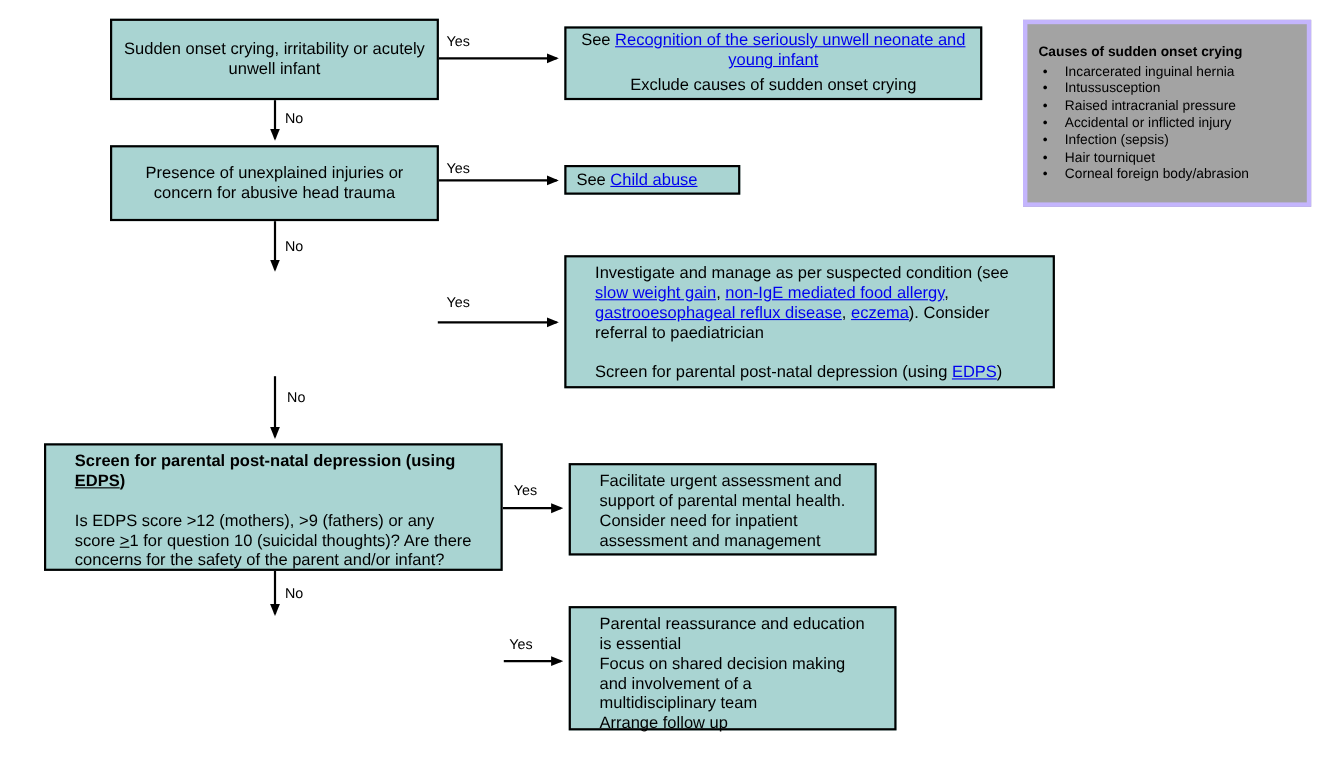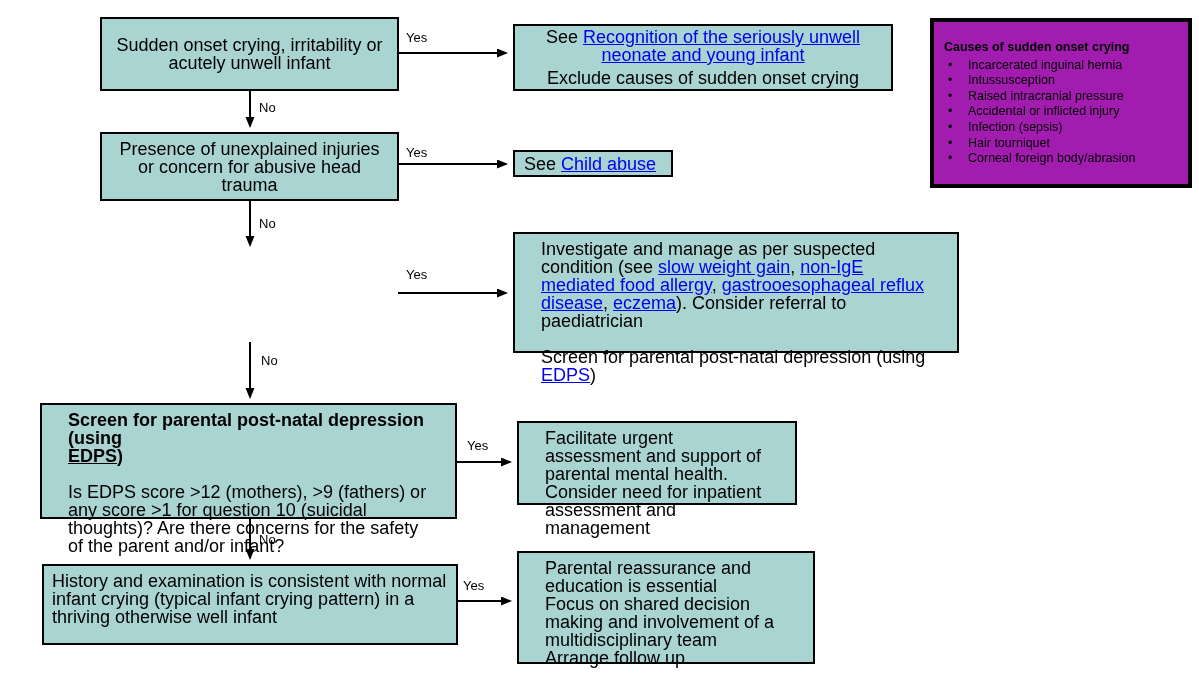--- a/index.html
+++ b/index.html
@@ -3,21 +3,21 @@
 <meta charset="utf-8">
 <style>
   html,body{margin:0;padding:0;background:#fff;}
   #canvas{
     position:relative;width:1199px;height:696px;background:#ffffff;
     font-family:"Liberation Sans",sans-serif;color:#000;overflow:hidden;
   }
   .node{
     position:absolute;box-sizing:border-box;
     background:#a9d4d2;border:2px solid #000;
-    font-size:18px;line-height:18px;
+    font-size:15px;line-height:18px;
   }
   .node.center{display:flex;flex-direction:column;justify-content:center;text-align:center;padding:2px 8px;}
   .node.left{padding:6px 26px;text-align:left;}
   .link{color:#0000ee;text-decoration:underline;cursor:pointer;}
   .flow-label{position:absolute;font-size:13px;line-height:14px;}
   #arrow-layer{position:absolute;left:0;top:0;pointer-events:none;}
   
   #box-start{left:100px;top:17px;width:299px;height:74px;}
   #box-recognition{left:513px;top:24px;width:380px;height:67px;justify-content:space-between;}
   #box-injuries{left:100px;top:132px;width:299px;height:69px;}
@@ -29,21 +29,21 @@
   #box-screen{left:40px;top:403px;width:417px;height:116px;}
   #box-screen .head{font-weight:bold;}
   #box-screen .body{margin-top:18px;}
   .u-black{text-decoration:underline;}
   #box-facilitate{left:517px;top:421px;width:280px;height:84px;}
   #box-normal{left:42px;top:564px;width:416px;height:81px;padding:6px 8px;}
   #box-reassurance{left:517px;top:551px;width:298px;height:113px;}
   
   #panel-causes{
     position:absolute;left:930px;top:18px;width:262px;height:170px;box-sizing:border-box;
-    background:#a21caf;border:4px solid #000000;font-size:12.5px;line-height:15.6px;
+    background:#a3a3a3;border:4px solid #c4b5fd;font-size:12.5px;line-height:15.6px;
     padding:18px 8px 0 10px;
   }
   #panel-causes .title{font-weight:bold;margin-bottom:2px;}
   .cause-row{display:flex;}
   .cause-row .bullet{width:20px;flex:0 0 20px;text-align:left;padding-left:4px;}
 </style>
 </head>
 <body>
 
 <div id="canvas">
@@ -132,23 +132,20 @@
 
   <div id="box-screen" class="node left">
     <div class="head"><span>Screen for parental post-natal depression (using</span><br><span class="u-black">EDPS</span><span>)</span></div>
     <div class="body"><span>Is EDPS score &gt;12 (mothers), &gt;9 (fathers) or any score </span><span class="u-black">&gt;</span><span>1 for question 10 (suicidal thoughts)? Are there concerns for the safety of the parent and/or infant?</span></div>
   </div>
 
   <div id="box-facilitate" class="node left">
     <div>Facilitate urgent assessment and support of parental mental health. Consider need for inpatient assessment and management</div>
   </div>
 
-  <div id="box-normal" class="node left">
-    <div>History and examination is consistent with normal infant crying (typical infant crying pattern) in a thriving otherwise well infant</div>
-  </div>
 
   <div id="box-reassurance" class="node left">
     <div>Parental reassurance and education is essential</div>
     <div>Focus on shared decision making and involvement of a multidisciplinary team</div>
     <div>Arrange follow up</div>
   </div>
 
 </div>
 
 </body></html>

